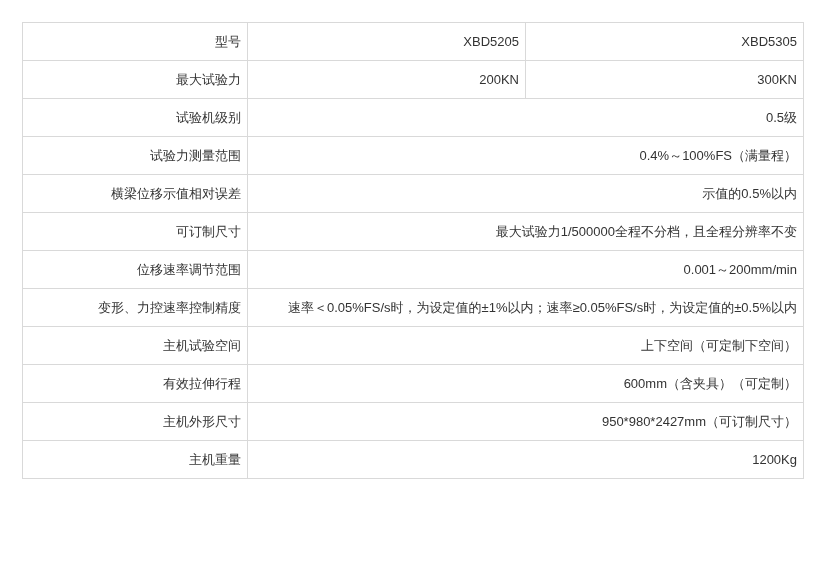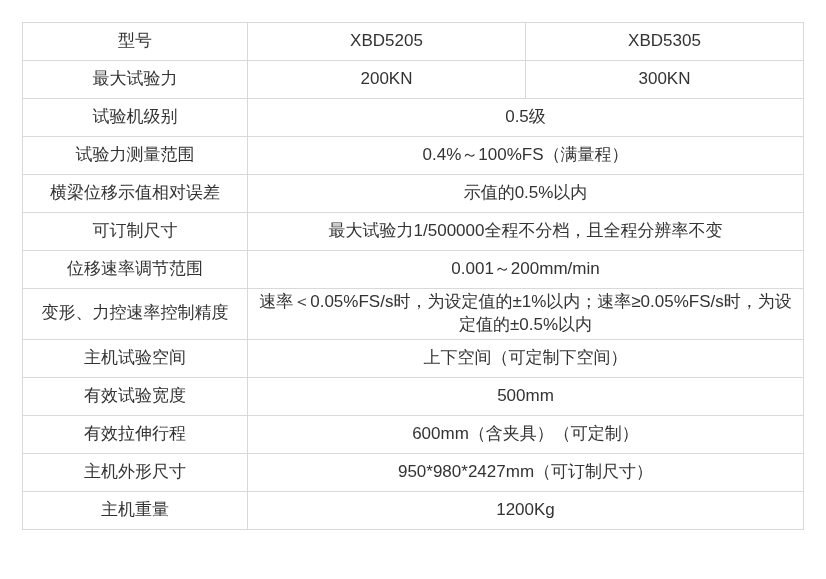--- a/index.html
+++ b/index.html
@@ -20,23 +20,23 @@
   }
   table.spec-table {
     width: 782px;
     border-collapse: collapse;
     table-layout: fixed;
   }
   table.spec-table td {
     border: 1px solid #d9d9d9;
     height: 33px;
     padding: 2px 6px;
-    text-align: center;
+    text-align: right;
     vertical-align: middle;
-    font-size: 17px;
+    font-size: 13px;
     line-height: 1.35;
     color: #333333;
     background: #ffffff;
     word-break: break-all;
   }
   td.label-cell {
     width: 212px;
     font-size: 13.5px;
     color: #333333;
   }
@@ -92,24 +92,20 @@
       <tr>
         <td class="label-cell">变形、力控速率控制精度</td>
         <td class="value-cell" colspan="2">速率＜0.05%FS/s时，为设定值的±1%以内；速率≥0.05%FS/s时，为设定值的±0.5%以内</td>
       </tr>
 
       <tr>
         <td class="label-cell">主机试验空间</td>
         <td class="value-cell" colspan="2">上下空间（可定制下空间）</td>
       </tr>
 
-      <tr>
-        <td class="label-cell">有效试验宽度</td>
-        <td class="value-cell" colspan="2">500mm</td>
-      </tr>
 
       <tr>
         <td class="label-cell">有效拉伸行程</td>
         <td class="value-cell" colspan="2">600mm（含夹具）（可定制）</td>
       </tr>
 
       <tr>
         <td class="label-cell">主机外形尺寸</td>
         <td class="value-cell" colspan="2">950*980*2427mm（可订制尺寸）</td>
       </tr>

